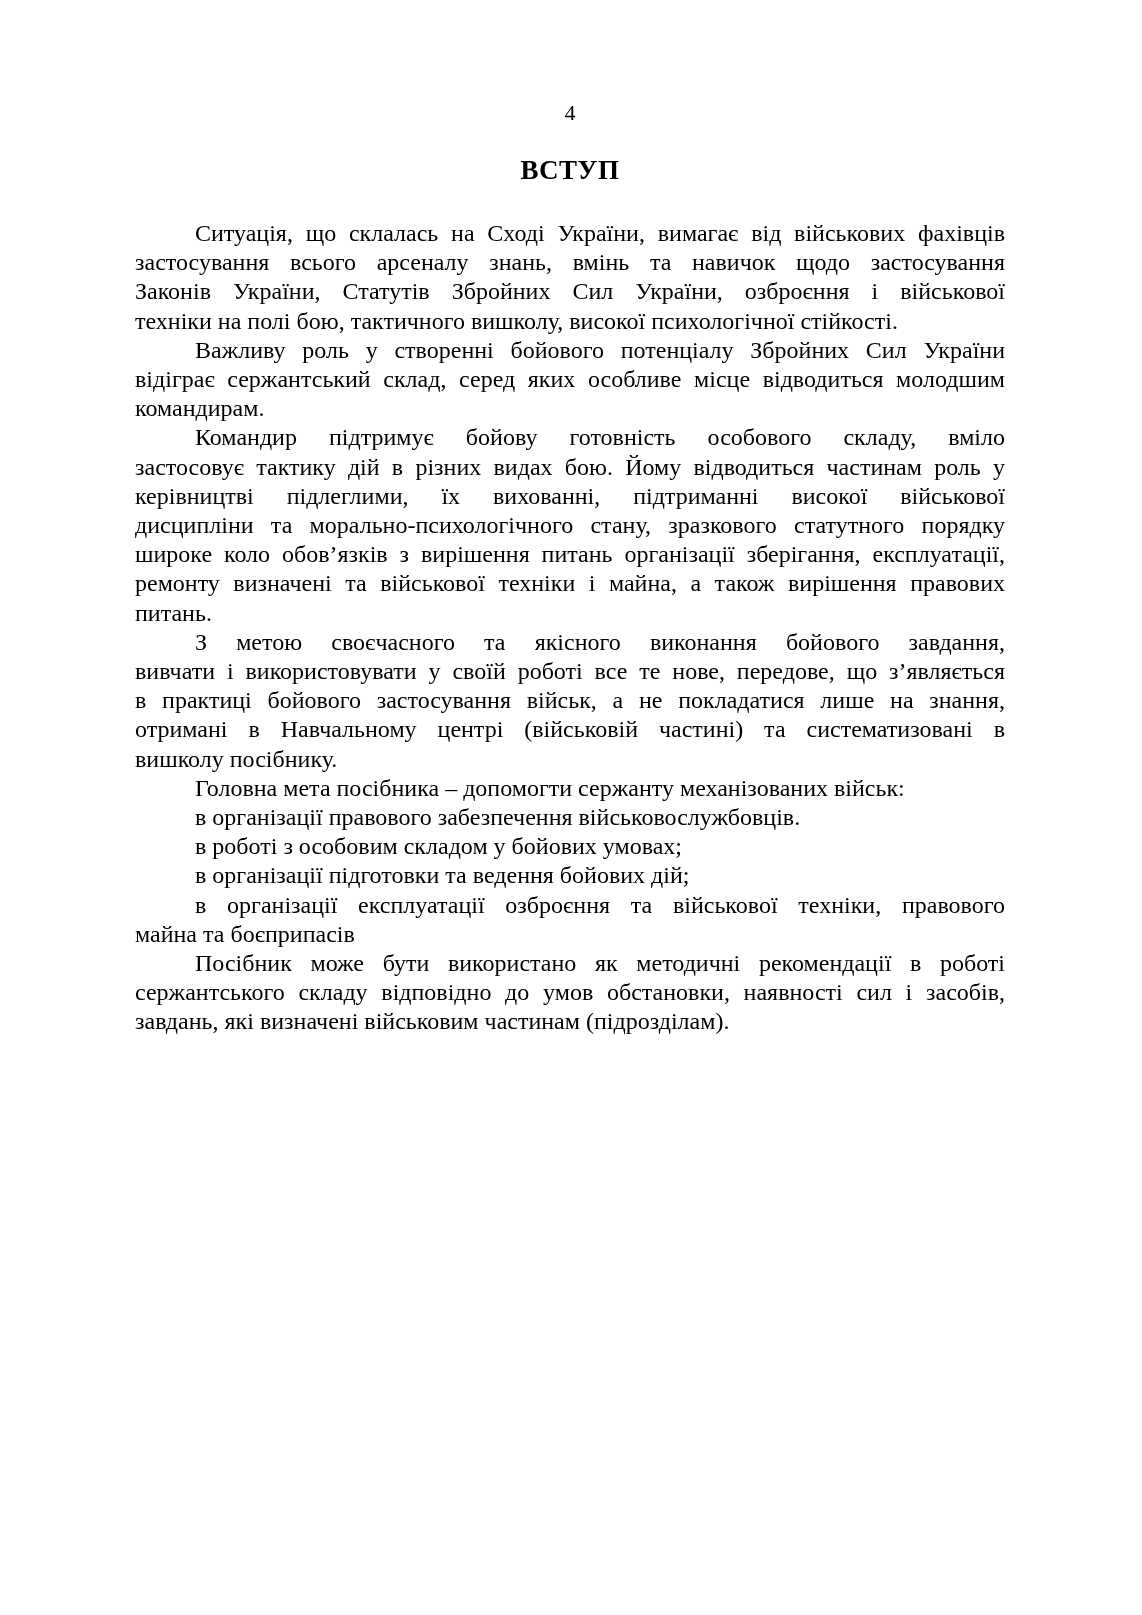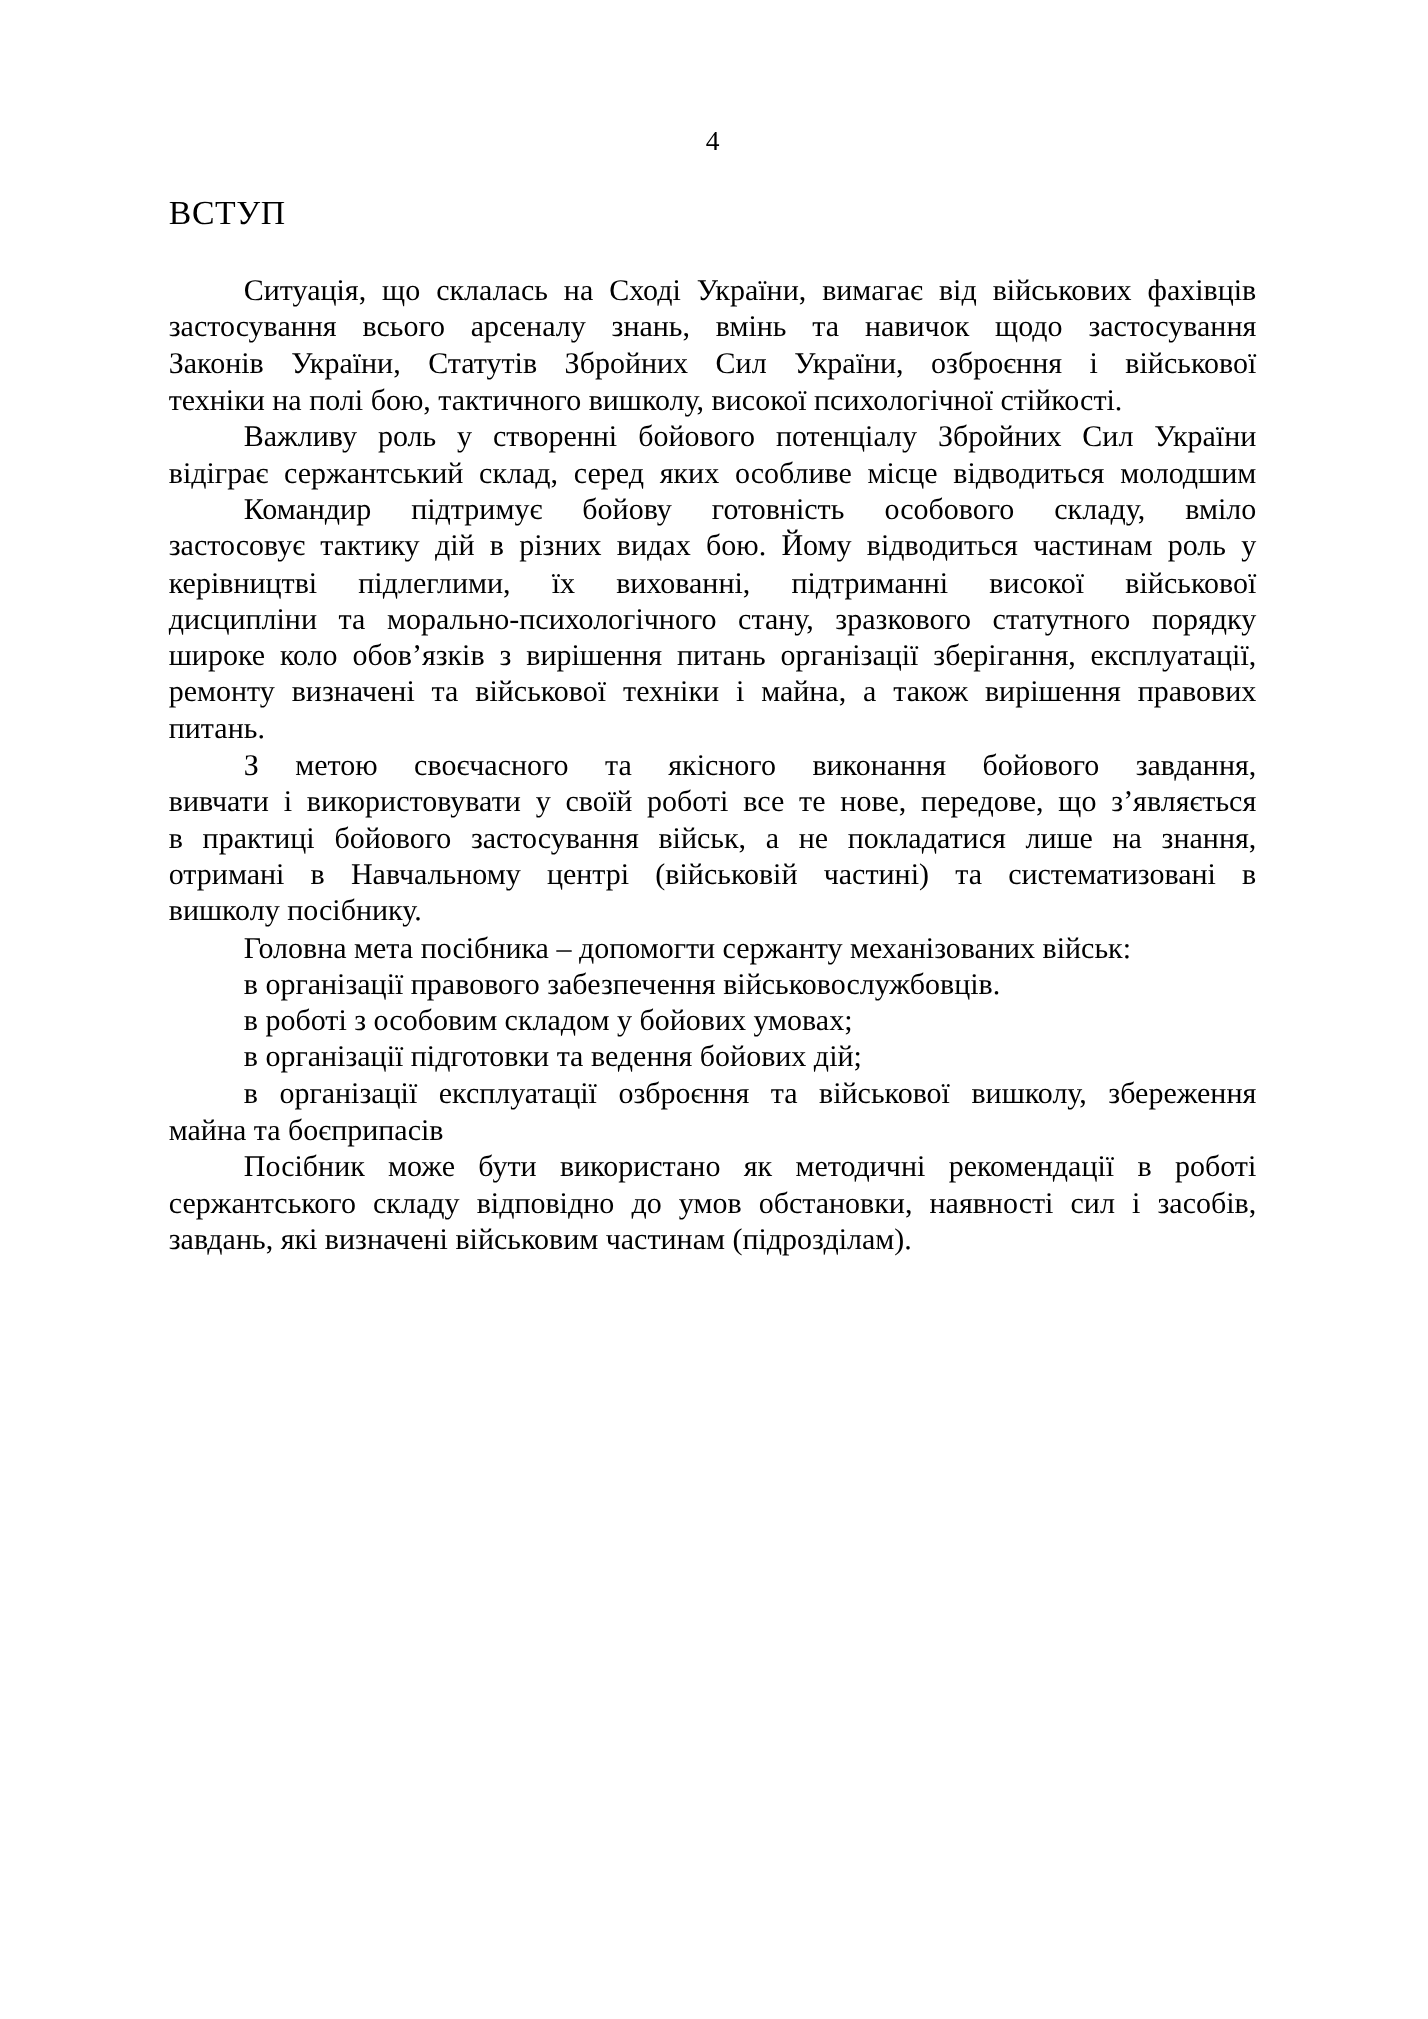--- a/index.html
+++ b/index.html
@@ -21,24 +21,24 @@
   .page-number {
     width: 870px;
     margin: 0 0 0 135px;
     text-align: center;
     font-size: 22px;
     line-height: 29px;
   }
   .doc-title {
     width: 870px;
     margin: 29px 0 0 135px;
-    text-align: left;
+    text-align: center;
     font-size: 27px;
     line-height: 29px;
-    font-weight: normal;
+    font-weight: bold;
     letter-spacing: 0.5px;
   }
   .body-text {
     width: 870px;
     margin: 34px 0 0 135px;
     font-size: 24px;
     line-height: 29.2px;
   }
   .line {
     text-align: justify;
@@ -58,35 +58,36 @@
 <div class="page">
   <div class="page-number">4</div>
   <h1 class="doc-title">ВСТУП</h1>
   <div class="body-text" id="body-text">
       <div class="line indent">Ситуація, що склалась на Сході України, вимагає від військових фахівців</div>
       <div class="line">застосування всього арсеналу знань, вмінь та навичок щодо застосування</div>
       <div class="line">Законів України, Статутів Збройних Сил України, озброєння і військової</div>
       <div class="line last">техніки на полі бою, тактичного вишколу, високої психологічної стійкості.</div>
       <div class="line indent">Важливу роль у створенні бойового потенціалу Збройних Сил України</div>
       <div class="line">відіграє сержантський склад, серед яких особливе місце відводиться молодшим</div>
+      <div class="line last">командирам.</div>
       <div class="line indent">Командир підтримує бойову готовність особового складу, вміло</div>
       <div class="line">застосовує тактику дій в різних видах бою. Йому відводиться частинам роль у</div>
       <div class="line">керівництві підлеглими, їх вихованні, підтриманні високої військової</div>
       <div class="line">дисципліни та морально-психологічного стану, зразкового статутного порядку</div>
       <div class="line">широке коло обов’язків з вирішення питань організації зберігання, експлуатації,</div>
       <div class="line">ремонту визначені та військової техніки і майна, а також вирішення правових</div>
       <div class="line last">питань.</div>
       <div class="line indent">З метою своєчасного та якісного виконання бойового завдання,</div>
       <div class="line">вивчати і використовувати у своїй роботі все те нове, передове, що з’являється</div>
       <div class="line">в практиці бойового застосування військ, а не покладатися лише на знання,</div>
       <div class="line">отримані в Навчальному центрі (військовій частині) та систематизовані в</div>
       <div class="line last">вишколу посібнику.</div>
       <div class="line indent last">Головна мета посібника – допомогти сержанту механізованих військ:</div>
       <div class="line indent last">в організації правового забезпечення військовослужбовців.</div>
       <div class="line indent last">в роботі з особовим складом у бойових умовах;</div>
       <div class="line indent last">в організації підготовки та ведення бойових дій;</div>
-      <div class="line indent">в організації експлуатації озброєння та військової вишколу, збереження</div>
+      <div class="line indent">в організації експлуатації озброєння та військової техніки, правового</div>
       <div class="line last">майна та боєприпасів</div>
       <div class="line indent">Посібник може бути використано як методичні рекомендації в роботі</div>
       <div class="line">сержантського складу відповідно до умов обстановки, наявності сил і засобів,</div>
       <div class="line last">завдань, які визначені військовим частинам (підрозділам).</div>
     </div>
 </div>
 
 </body></html>

